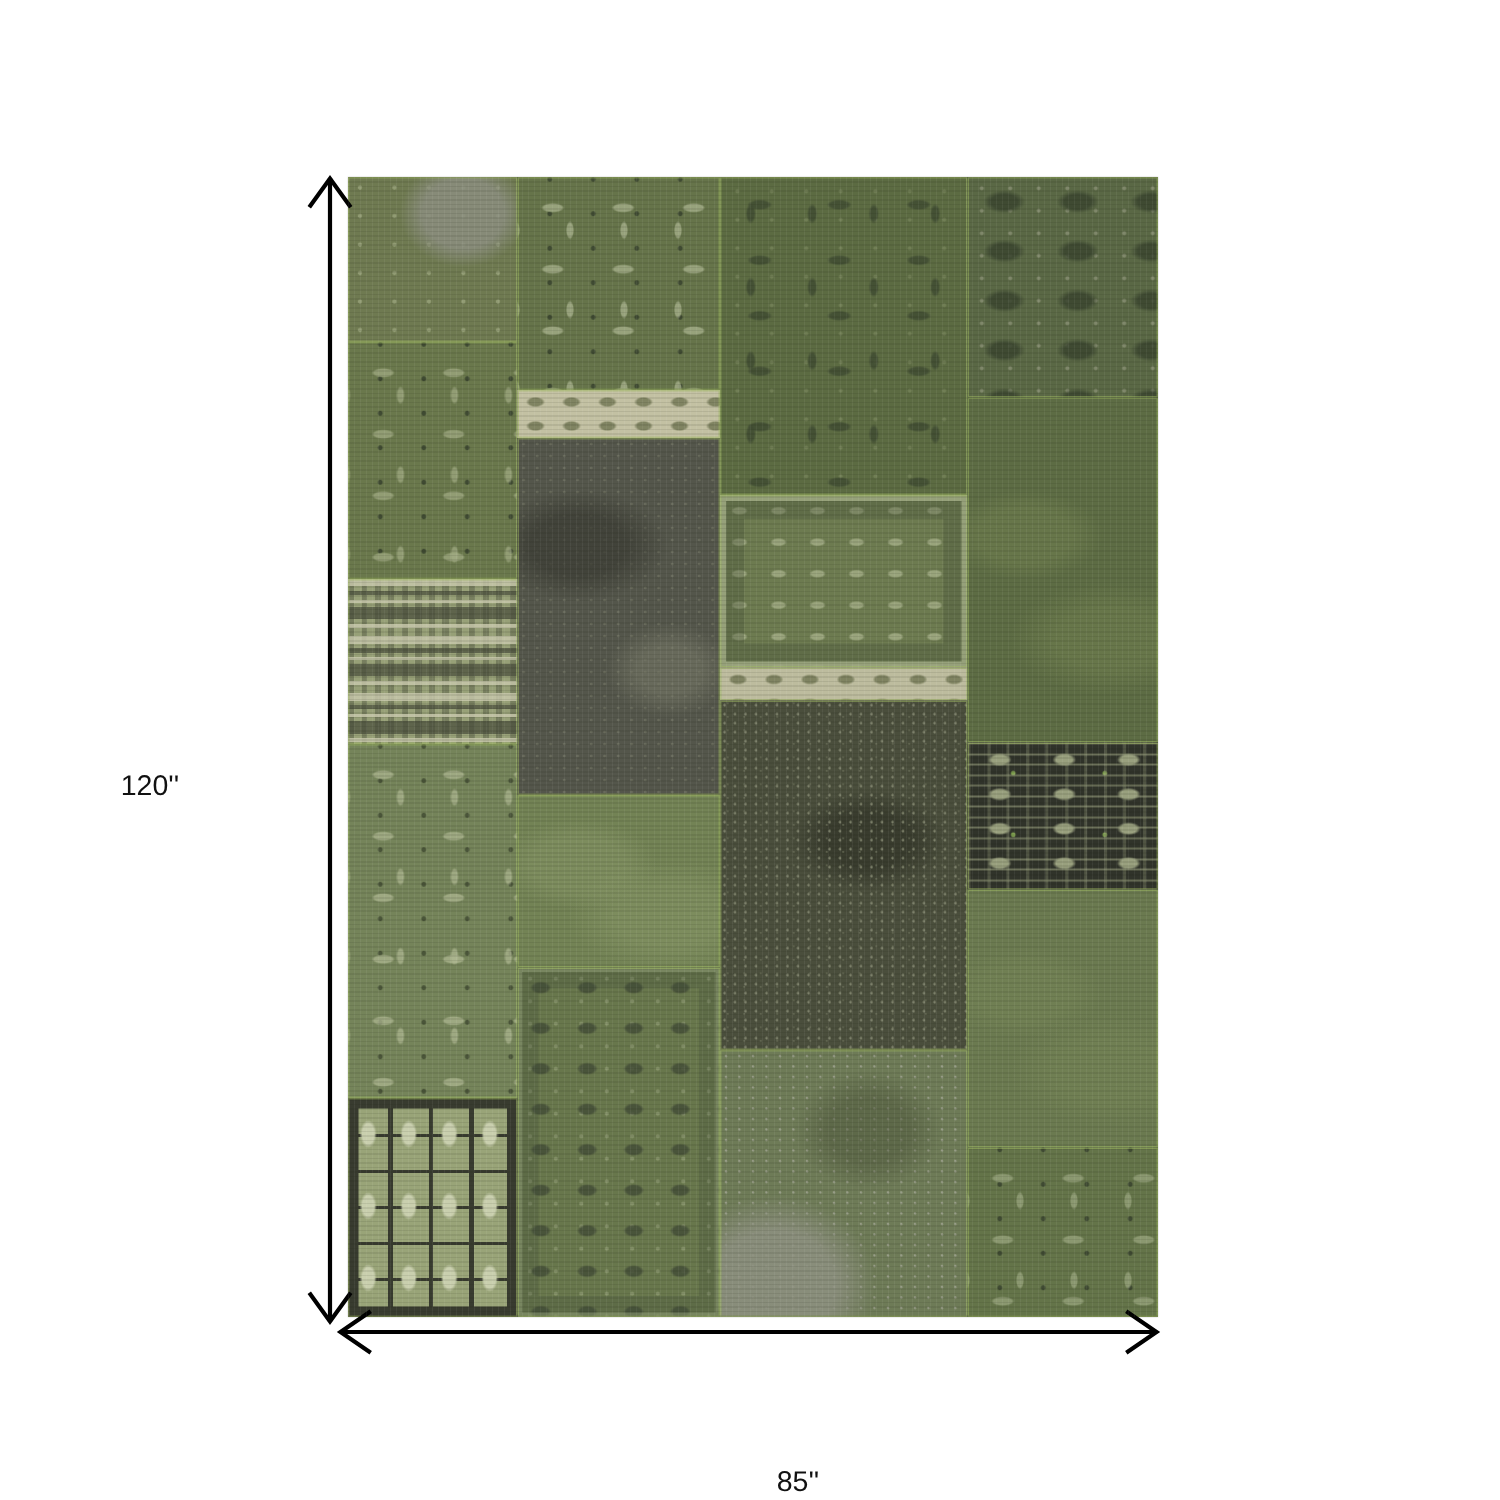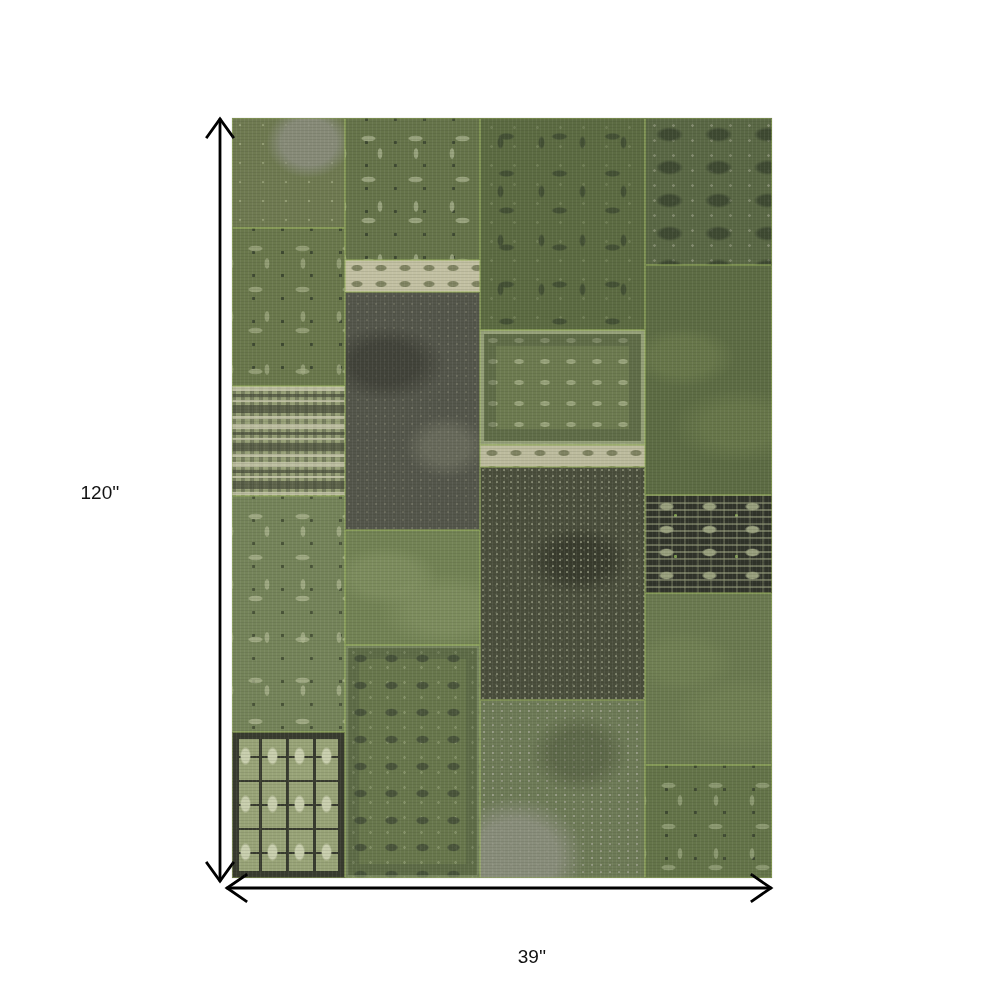--- a/index.html
+++ b/index.html
@@ -76,21 +76,21 @@
        radial-gradient(ellipse 20px 11px at 50% 50%, var(--c2) 0 45%, transparent 70%),
        radial-gradient(circle 2px at 50% 50%, var(--c1) 0 55%, transparent 78%);
        background-size:49px 33px,19px 15px;}
   .pt-tribal-dark{background-image:
        repeating-linear-gradient(180deg, rgba(153,160,126,.55) 0 1.5px, transparent 1.5px 7px),
        repeating-linear-gradient(90deg, rgba(153,160,126,.3) 0 2px, transparent 2px 13px),
        radial-gradient(ellipse 11px 6px at 50% 50%, var(--c1) 0 50%, transparent 72%),
        radial-gradient(circle 2.5px at 50% 50%, var(--c2) 0 50%, transparent 75%);
        background-size:100% 100%,100% 100%,43px 23px,61px 41px;}
   .arrows{position:absolute;left:0;top:0;width:1000px;height:1000px;pointer-events:none;}
-  .dim-label{position:absolute;font-size:19px;line-height:1;color:#111;text-align:center;width:84px;}
+  .dim-label{position:absolute;font-size:19px;line-height:1;color:#111;text-align:center;width:84px;margin-top:32px;}
   .dim-label.h{left:58px;top:483px;}
   .dim-label.w{left:490px;top:947px;}
 </style>
 </head>
 <body>
 
 <div class="stage">
 
   <div class="rug">
       <div class="patch pt-blotch" style="left: 0%; top: 0%; width: 20.9%; height: 14.5%; background-color: rgb(111, 122, 81); --c1: #8b8e7fd9; --c2: #a3ad85a6;"></div>
@@ -122,15 +122,15 @@
       <path d="M207 863 L220 881 L233 863"></path>
     </g>
     <g>
       <path d="M228 888 L770 888"></path>
       <path d="M246 875 L227 888 L246 901"></path>
       <path d="M752 875 L771 888 L752 901"></path>
     </g>
   </svg>
 
   <div class="dim-label h">120''</div>
-  <div class="dim-label w">39''</div>
+  <div class="dim-label w">85''</div>
 
 </div>
 
 </body></html>

